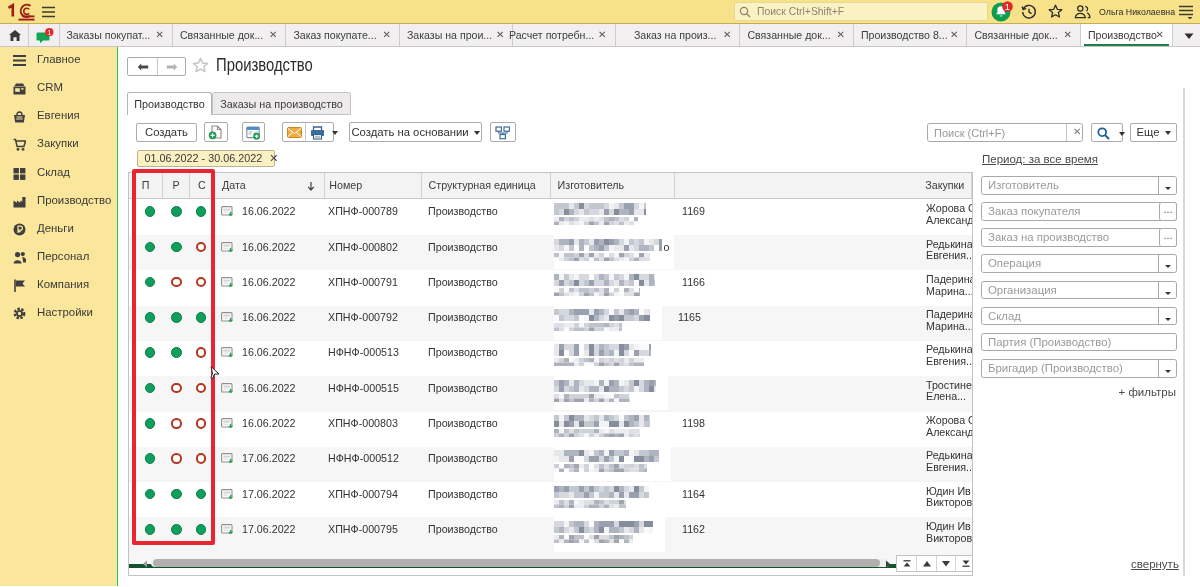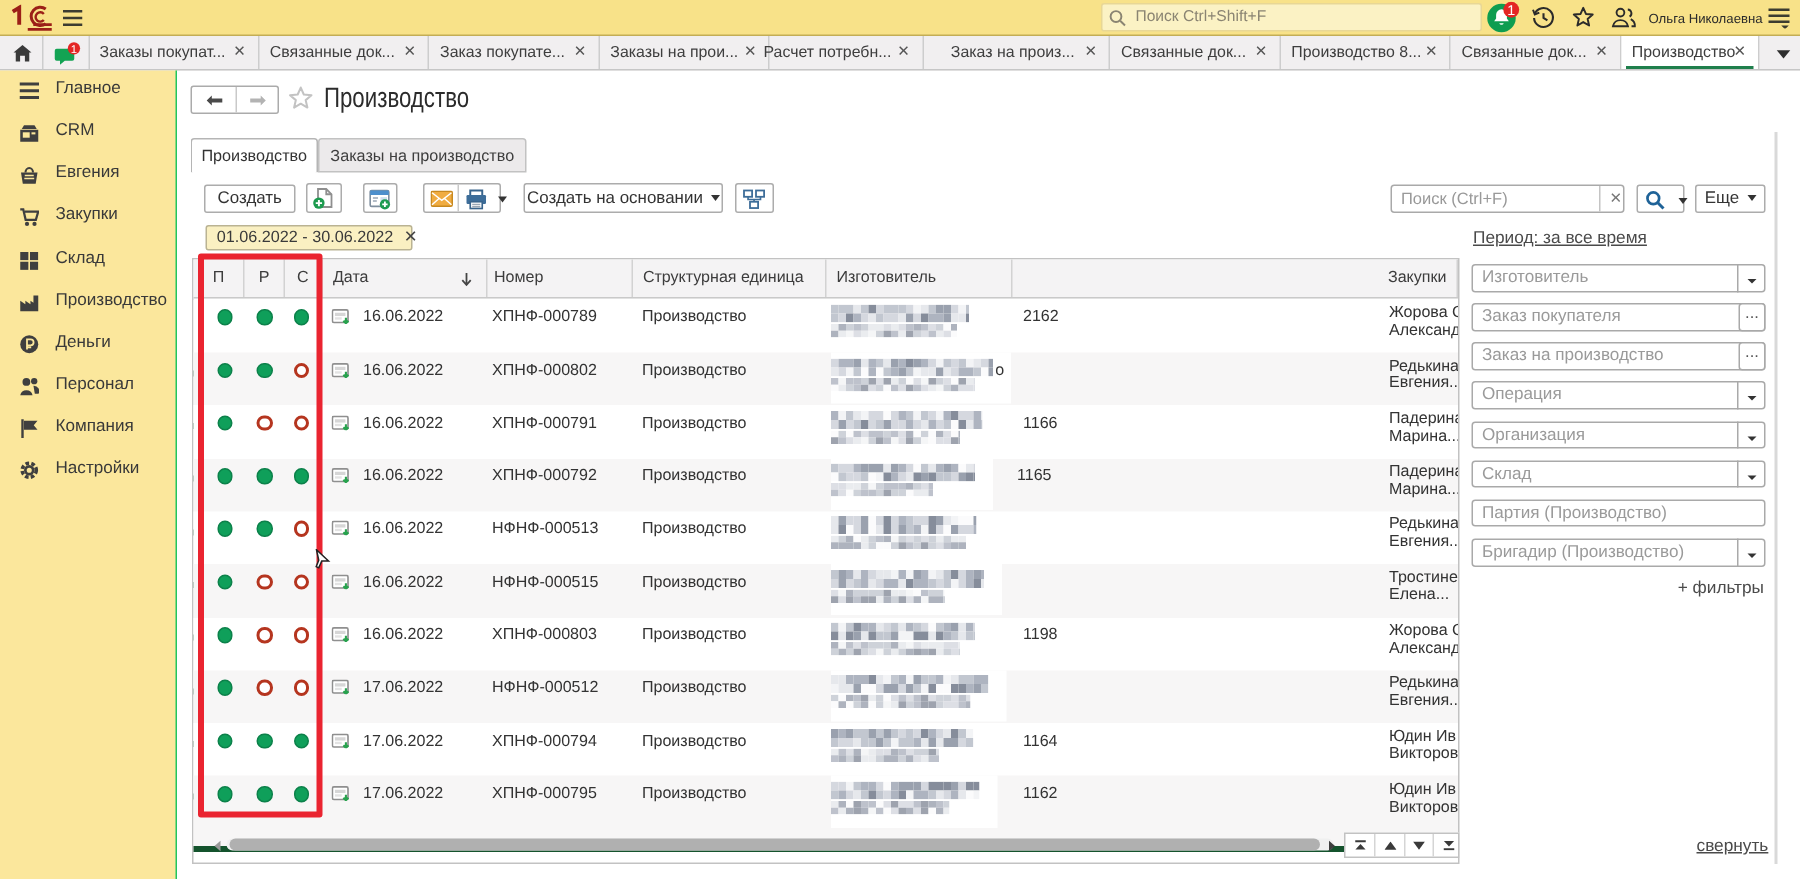--- a/index.html
+++ b/index.html
@@ -372,21 +372,21 @@
           <rect x="40" y="4.5" width="5" height="4.5" fill="#aeb4c0"></rect>
           <rect x="45" y="4.5" width="5" height="4.5" fill="#e6e8ec"></rect>
           <rect x="50" y="4.5" width="5" height="4.5" fill="#868d9b"></rect>
           <rect x="55" y="4.5" width="5" height="4.5" fill="#c2c7d0"></rect>
           <rect x="60" y="4.5" width="5" height="4.5" fill="#d5d8df"></rect>
           <rect x="65" y="4.5" width="5" height="4.5" fill="#aeb4c0"></rect>
           <rect x="70" y="4.5" width="5" height="4.5" fill="#e6e8ec"></rect>
           <rect x="75" y="4.5" width="5" height="4.5" fill="#d5d8df"></rect>
           <rect x="80" y="4.5" width="5" height="4.5" fill="#fbfbfc"></rect>
         </svg></div>
-<div class="ct" style="left:553px">2162</div>
+<div class="ct" style="left:553px">1169</div>
 <div class="brig">Жорова С<br>Александ</div>
 </div>
 <div class="row" style="top:62.0px;background:#f7f6f6">
 <div class="dot dg" style="left:15.6px"></div>
 <div class="dot dg" style="left:42.0px"></div>
 <div class="dot dr" style="left:66.9px"></div>
 <div class="ab" style="left:425px;top:0px;width:120px;height:34.3px;background:#fff"></div>
 <div class="ab" style="left:91.5px;top:6.5px"><svg class="dic" width="13" height="13" viewBox="0 0 13 13">
           <rect x="0.6" y="0.6" width="10.4" height="8.4" rx="1" fill="#fff" stroke="#8f8f8f" stroke-width="1.1"></rect>
           <rect x="2.3" y="2.5" width="7" height="2.2" fill="#d6d6d6"></rect>

